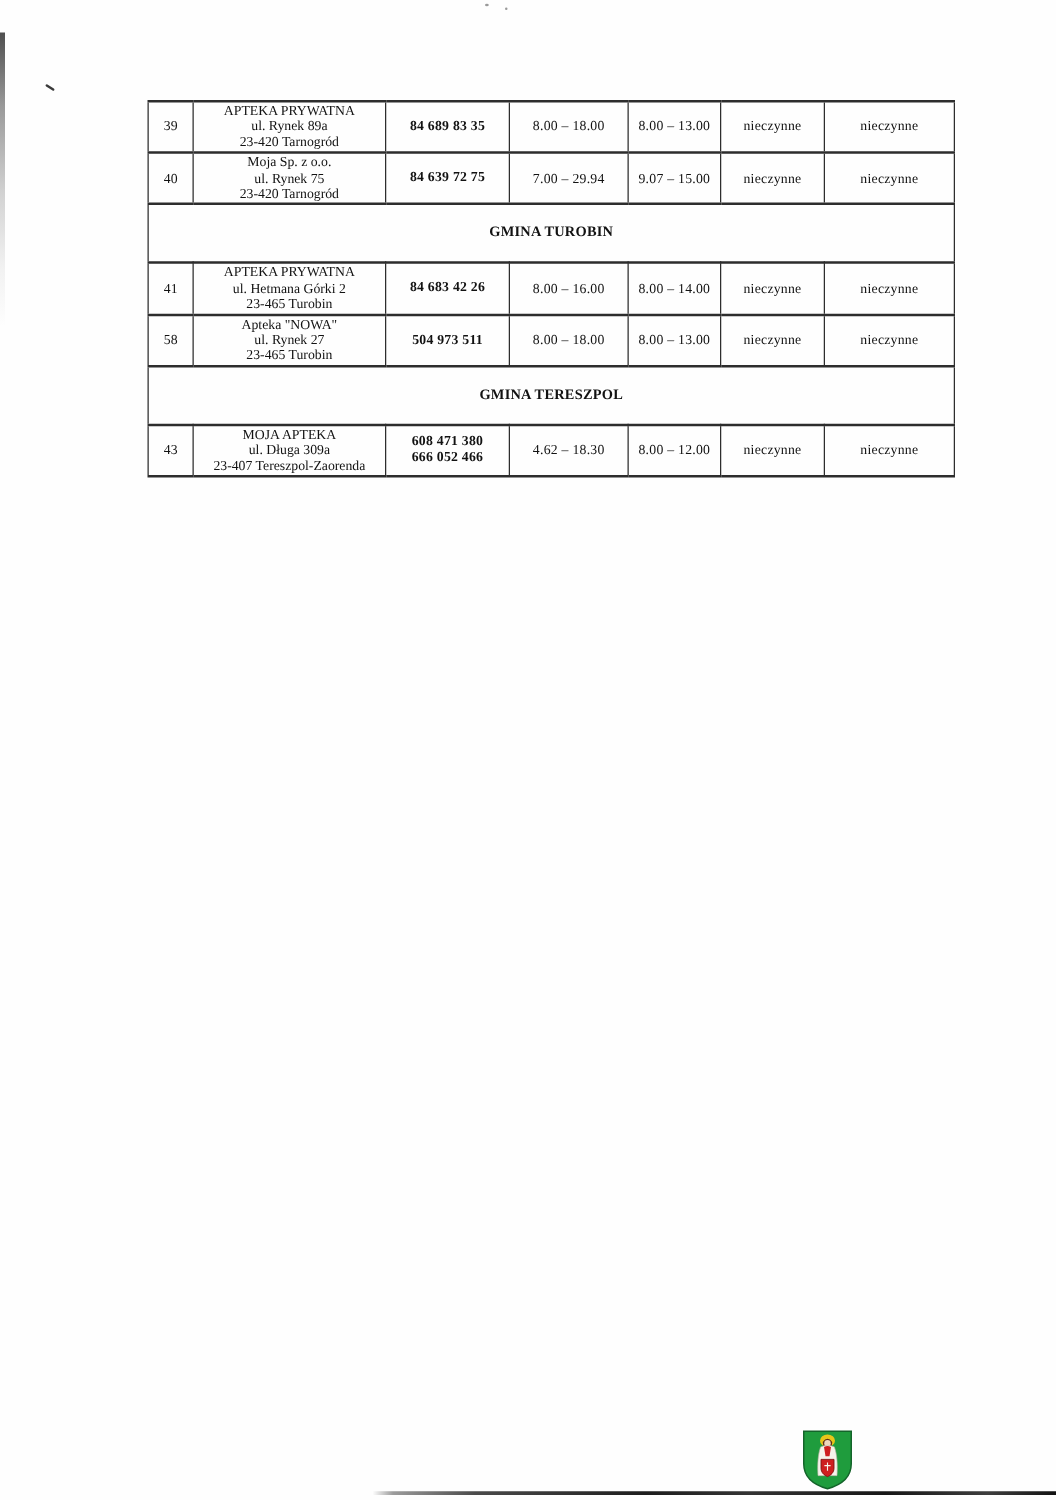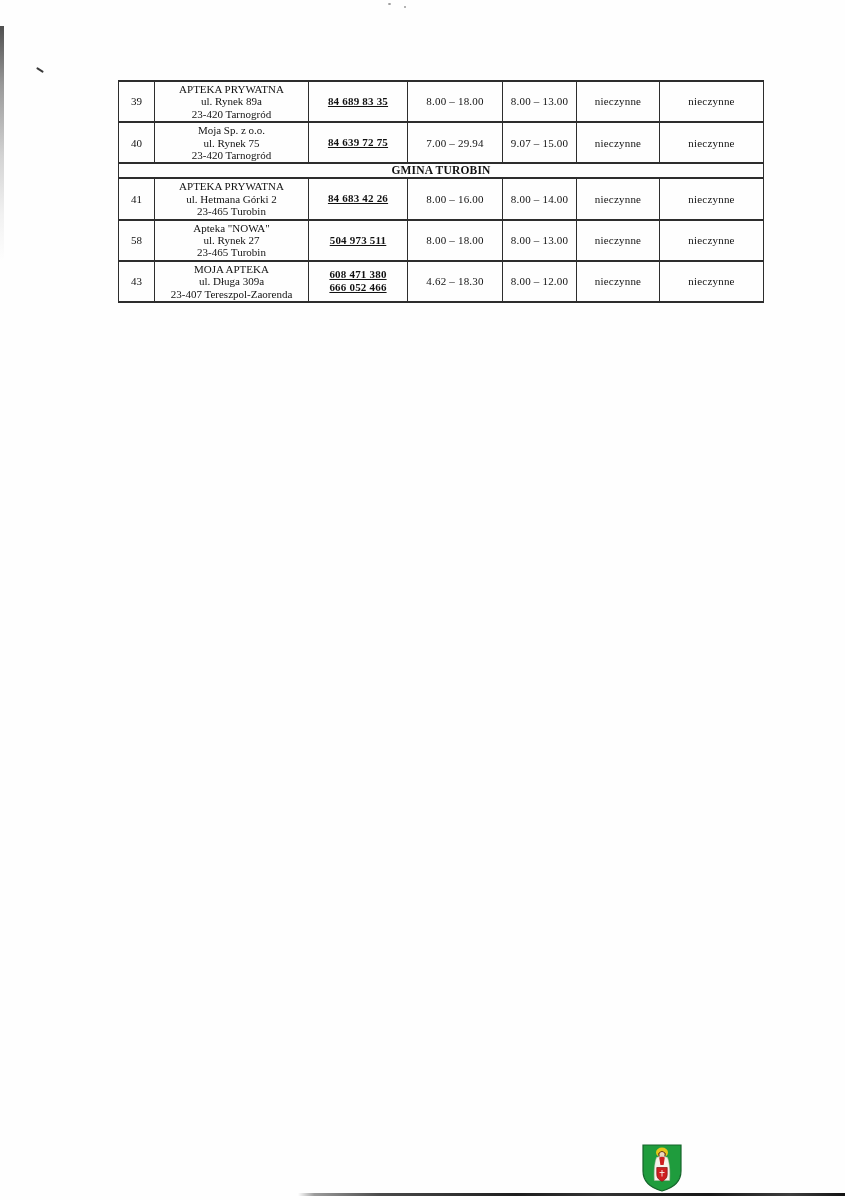--- a/index.html
+++ b/index.html
@@ -30,27 +30,27 @@
     line-height:12.5px;
     overflow:hidden;
   }
   tr.row-3l{height:37px;}
   tr.row-last{height:40px;}
   tr.section-row{height:14px;}
   tr.section-row td{
     font-weight:bold;
     font-size:11.5px;
     letter-spacing:.2px;
-    padding:0;
+    padding:16px;
     line-height:13px;
   }
   .name-cell div{line-height:12.4px;text-align:center;}
   .postal-line{font-weight:normal;}
   .phone-cell{font-weight:bold;letter-spacing:.2px;}
-  .phone-cell div{line-height:13.5px;text-decoration:underline;}
+  .phone-cell div{line-height:13.5px;}
   .hours-cell{letter-spacing:.2px;}
 
   
   .emblem{
     position:absolute;left:641px;top:1143px;
     width:42px;height:50px;
   }
 
   
   .edge-streak{
@@ -168,20 +168,23 @@
         </td>
         <td class="phone-cell">
             <div>504 973 511</div>
           </td>
         <td class="hours-cell">8.00 – 18.00</td>
         <td class="hours-cell">8.00 – 13.00</td>
         <td class="hours-cell">nieczynne</td>
         <td class="hours-cell">nieczynne</td>
       </tr>
 
+      <tr class="section-row">
+        <td colspan="7">GMINA TERESZPOL</td>
+      </tr>
 
       <tr class="row-last">
         <td>43</td>
         <td class="name-cell">
           <div>MOJA APTEKA</div>
           <div>ul. Długa 309a</div>
           <div class="postal-line"><span>23-407</span> <span>Tereszpol-Zaorenda</span></div>
         </td>
         <td class="phone-cell">
           <div>608 471 380</div>

